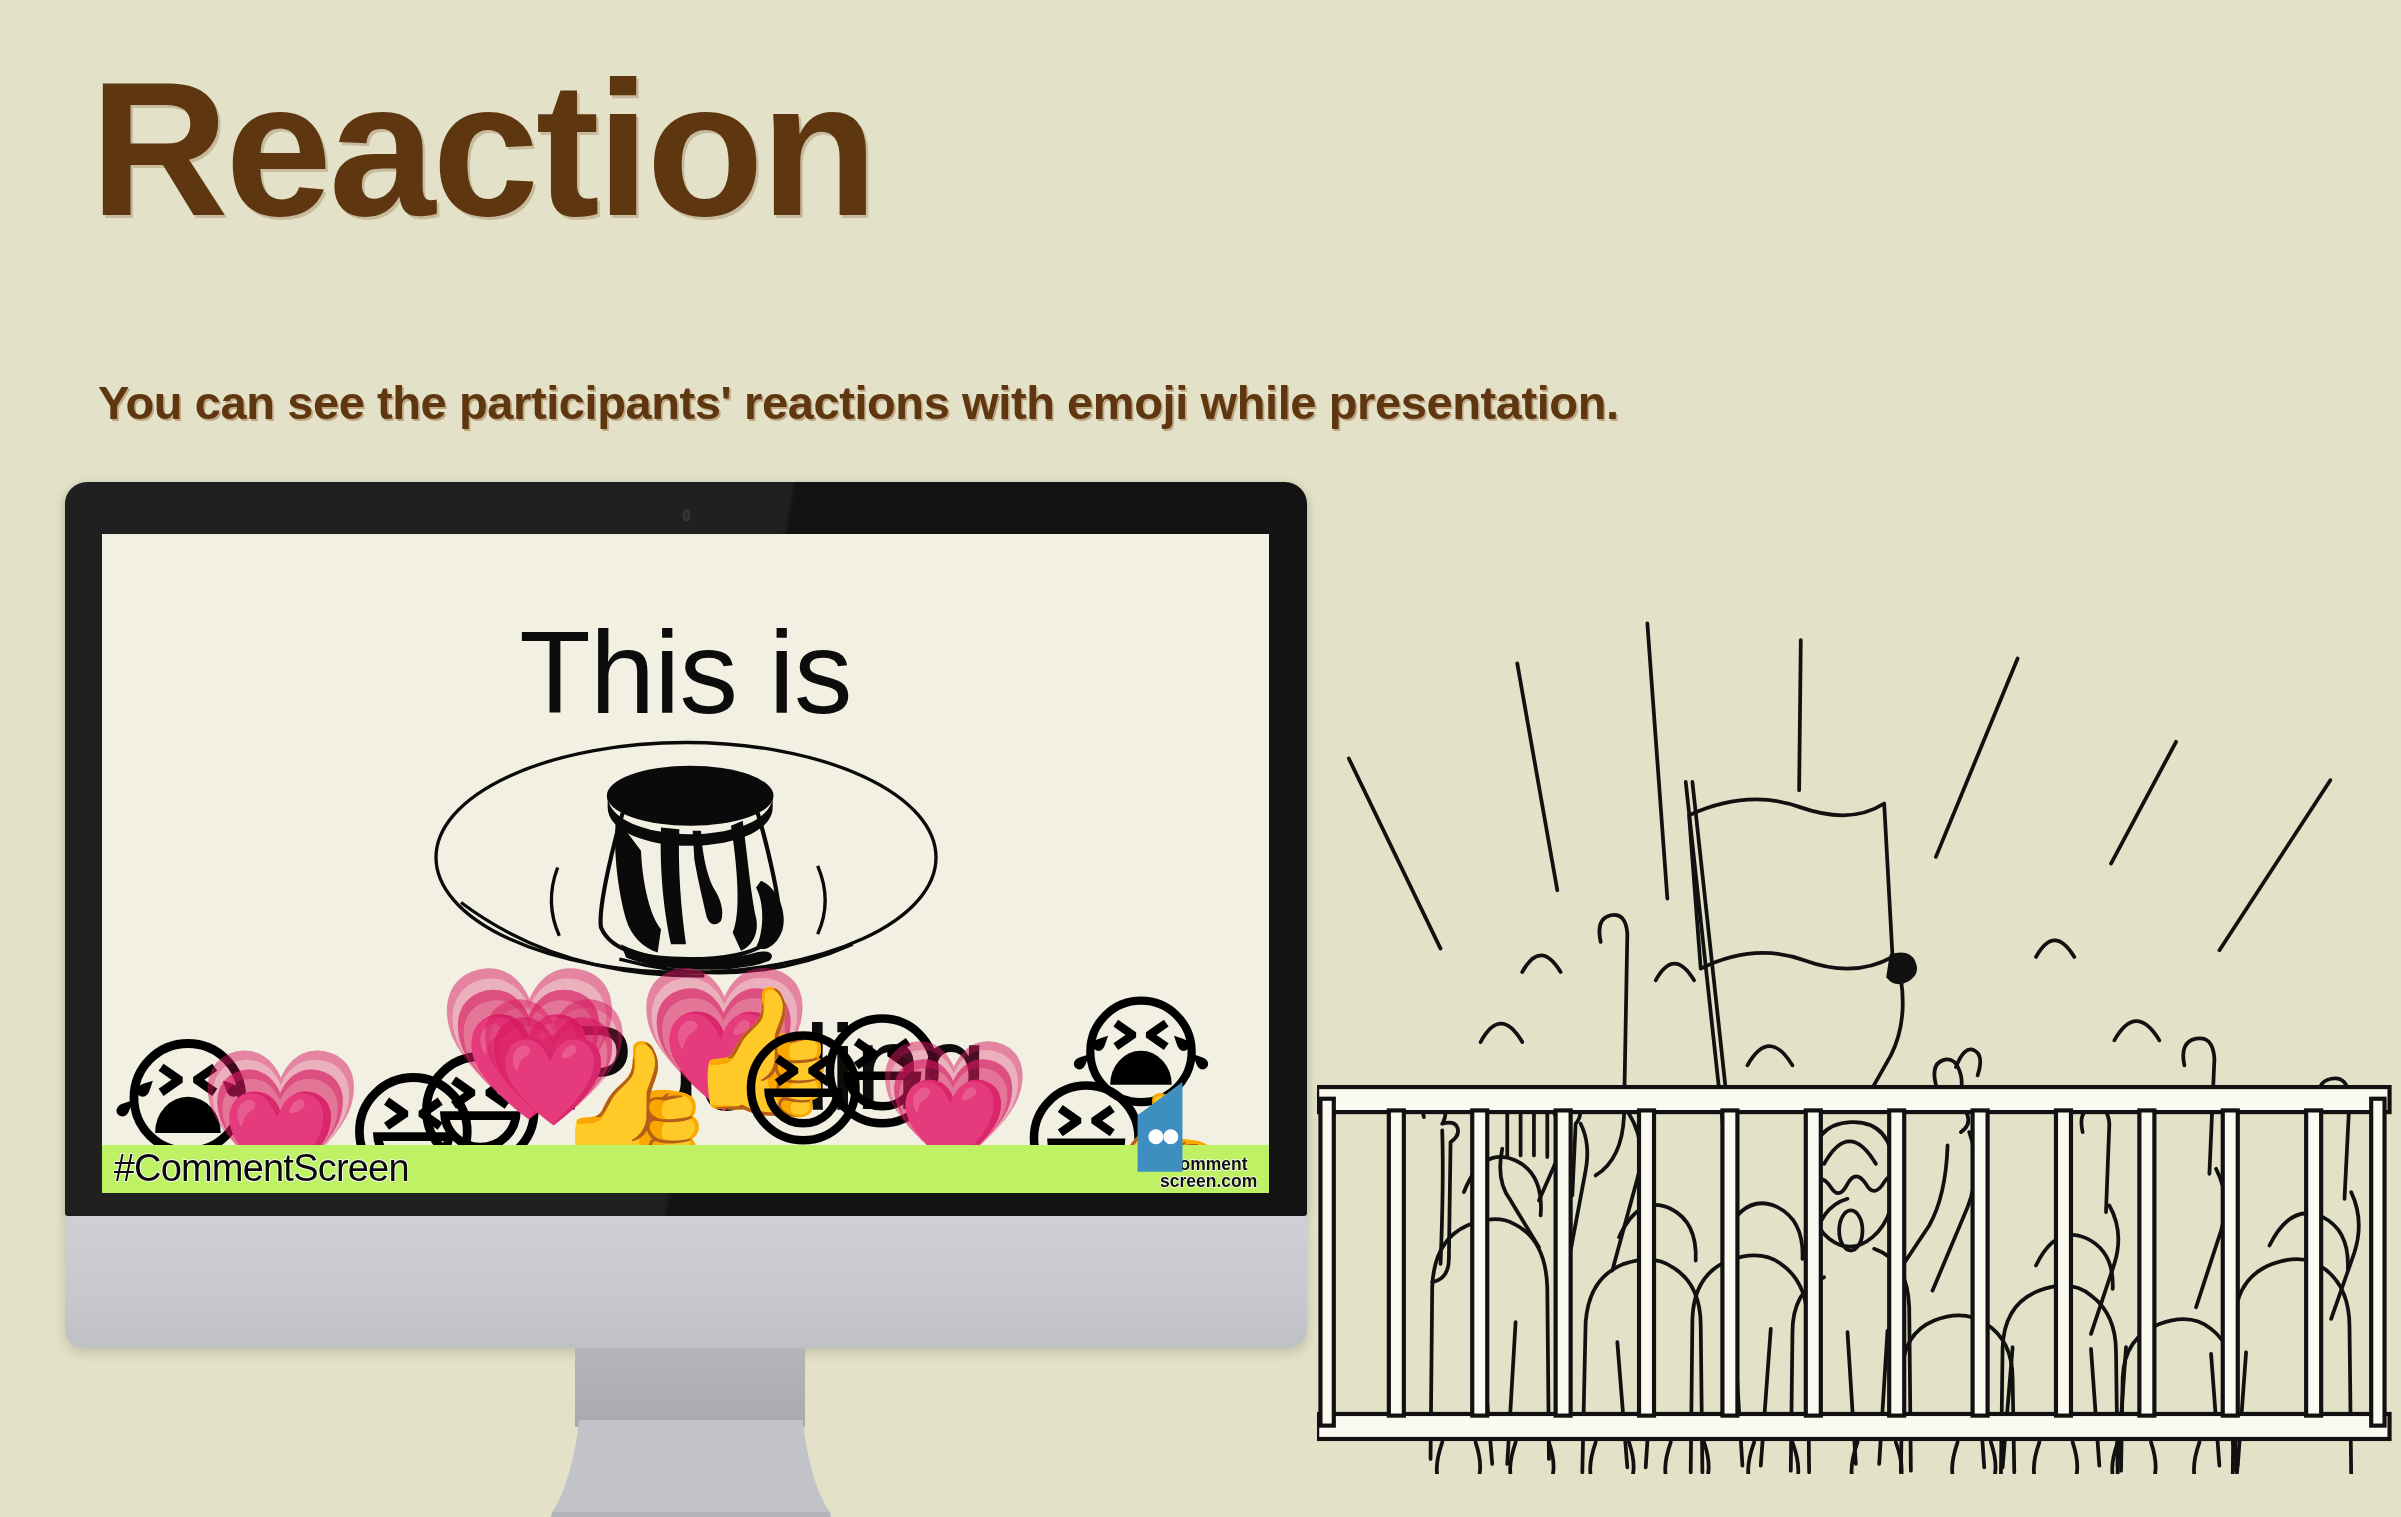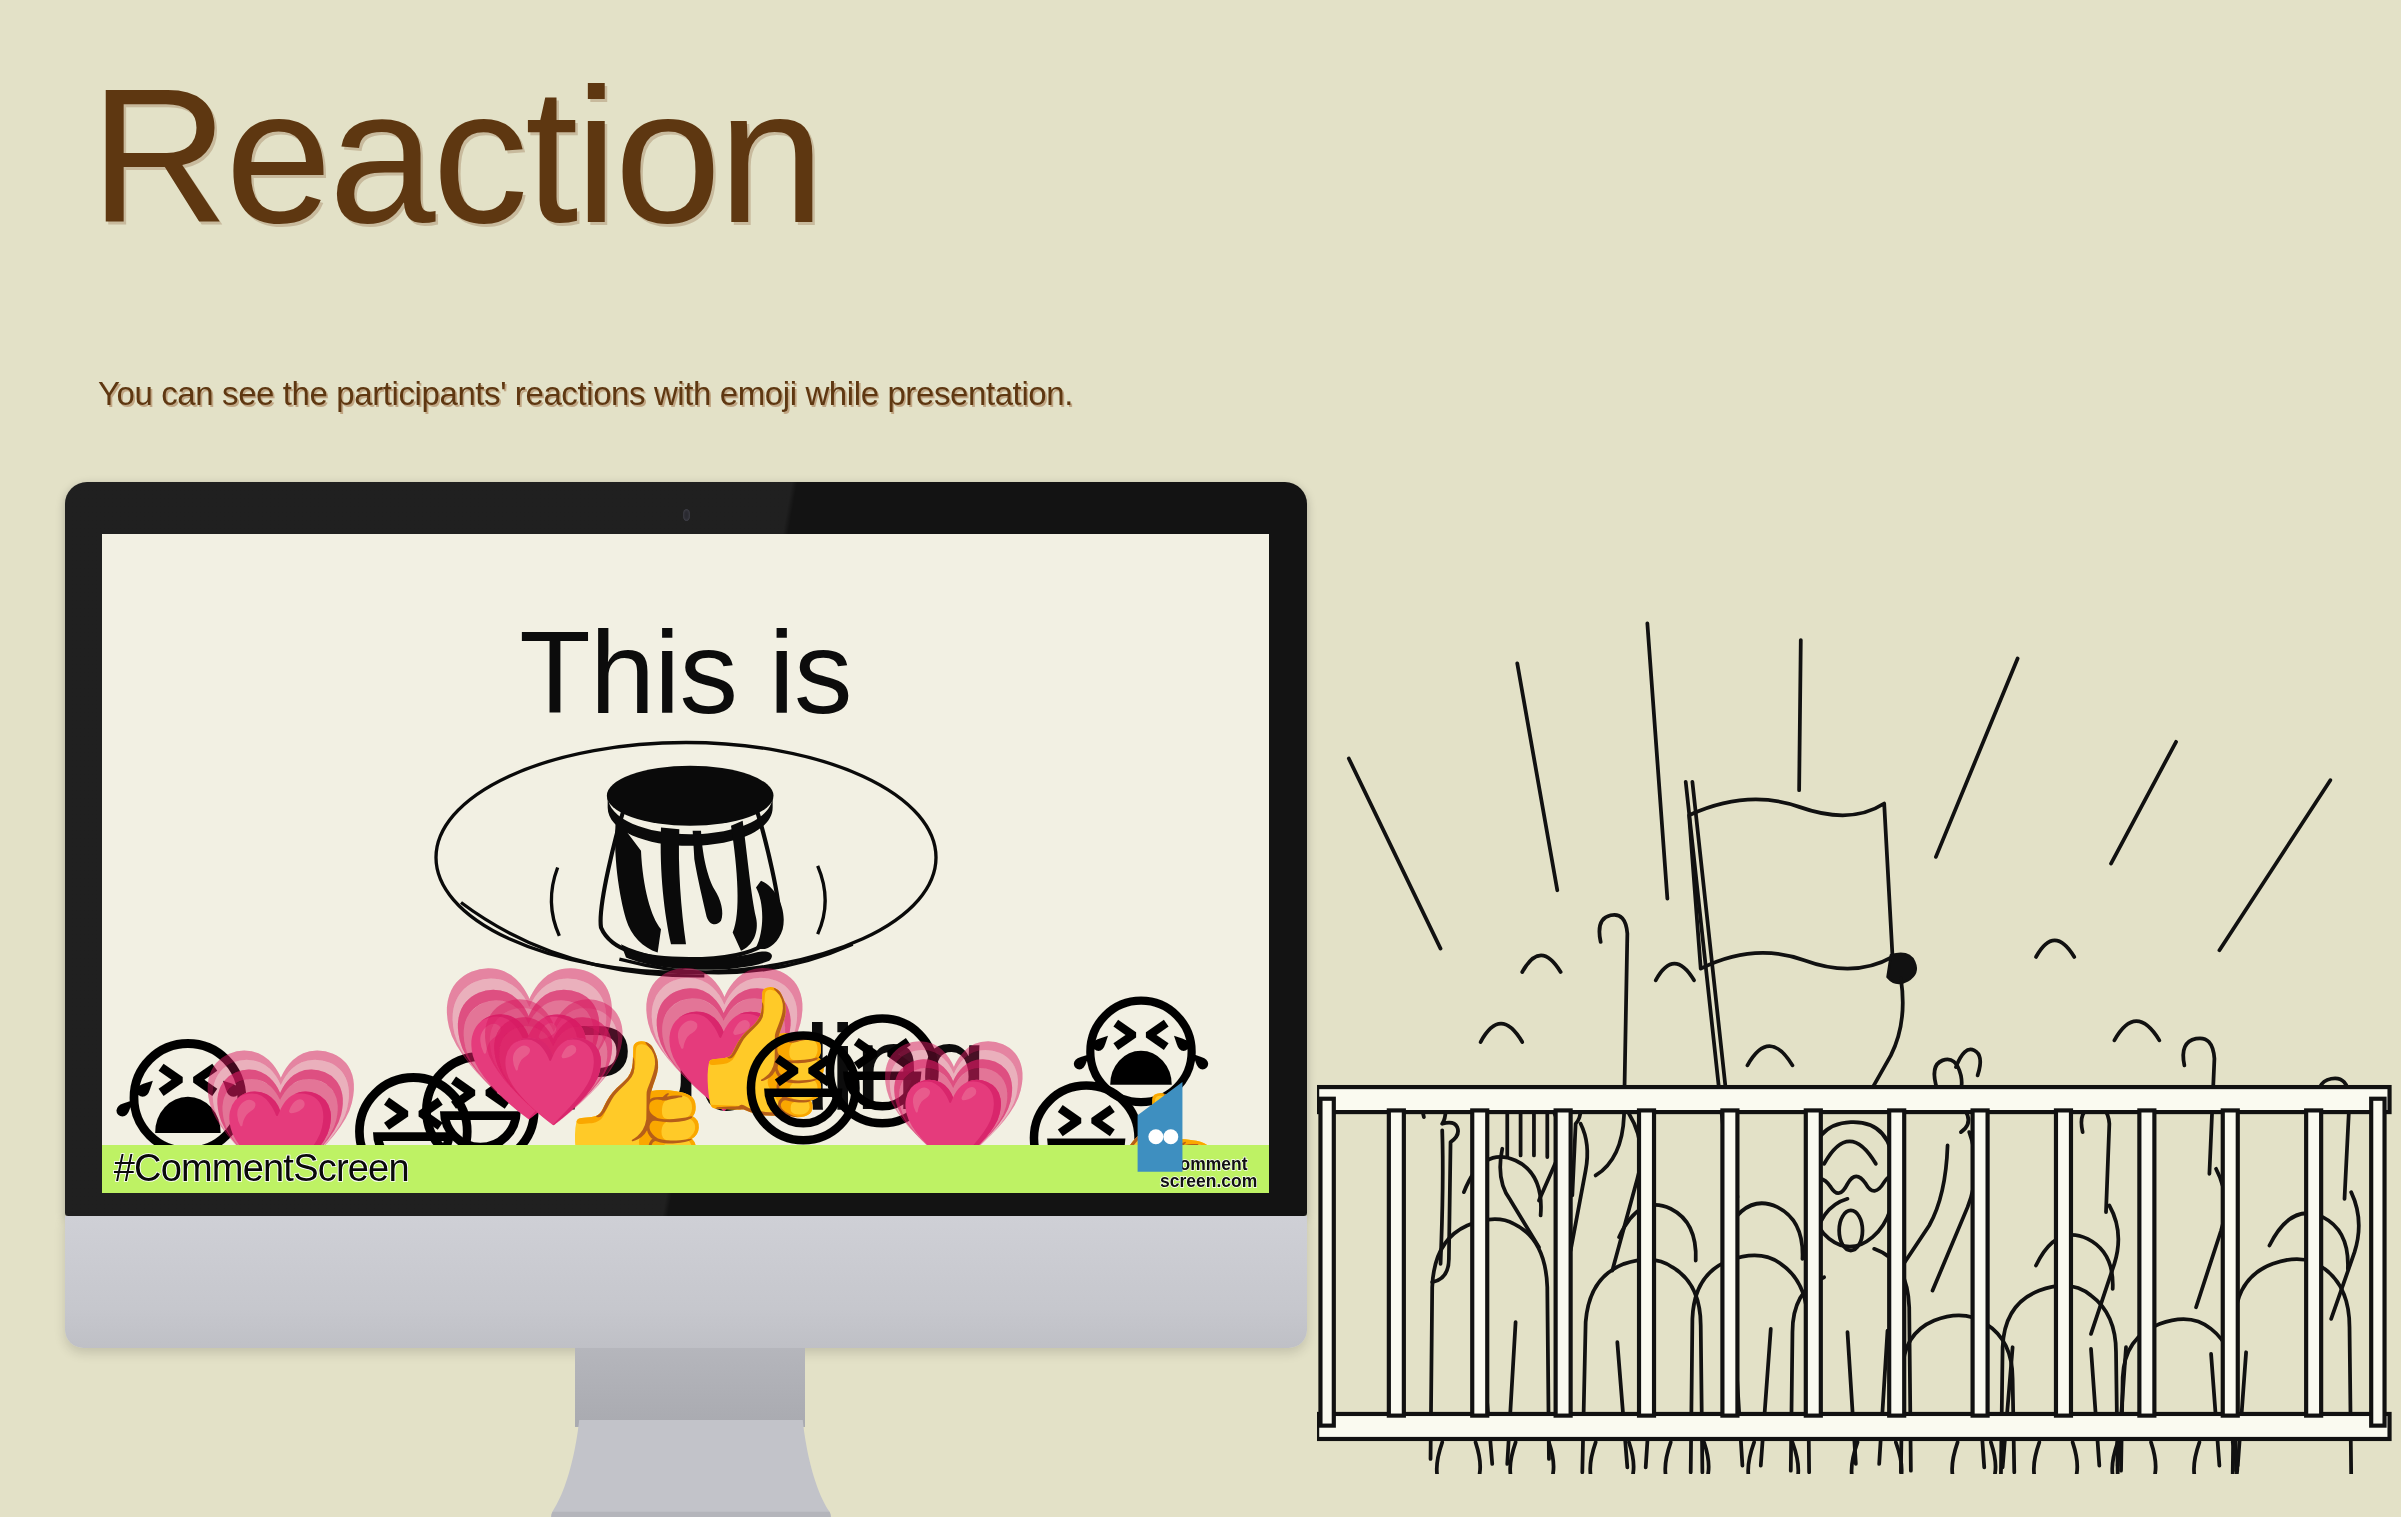--- a/index.html
+++ b/index.html
@@ -19,36 +19,36 @@
   #slide-root {
     position: absolute;
     inset: 0;
     background: #E3E1C7;
   }
 
   
   #page-title {
     position: absolute;
     left: 90px;
-    top: 66px;
+    top: 59px;
     font-size: 192px;
     line-height: 0.94;
-    font-weight: 400;
+    font-weight: 700;
     color: #5E3711;
     letter-spacing: -3.3px;
     white-space: nowrap;
     text-shadow: 2.5px 2.5px 0 rgba(120,70,30,0.25);
   }
 
   #page-subtitle {
     position: absolute;
     left: 98px;
     top: 375px;
-    font-size: 33px;
-    font-weight: 400;
+    font-size: 47px;
+    font-weight: 700;
     color: #5E3711;
     white-space: nowrap;
     letter-spacing: -0.4px;
     text-shadow: 1.7px 1.7px 0 rgba(150,95,50,0.45);
     text-align: center;
   }
 
   
   #imac {
     position: absolute;

